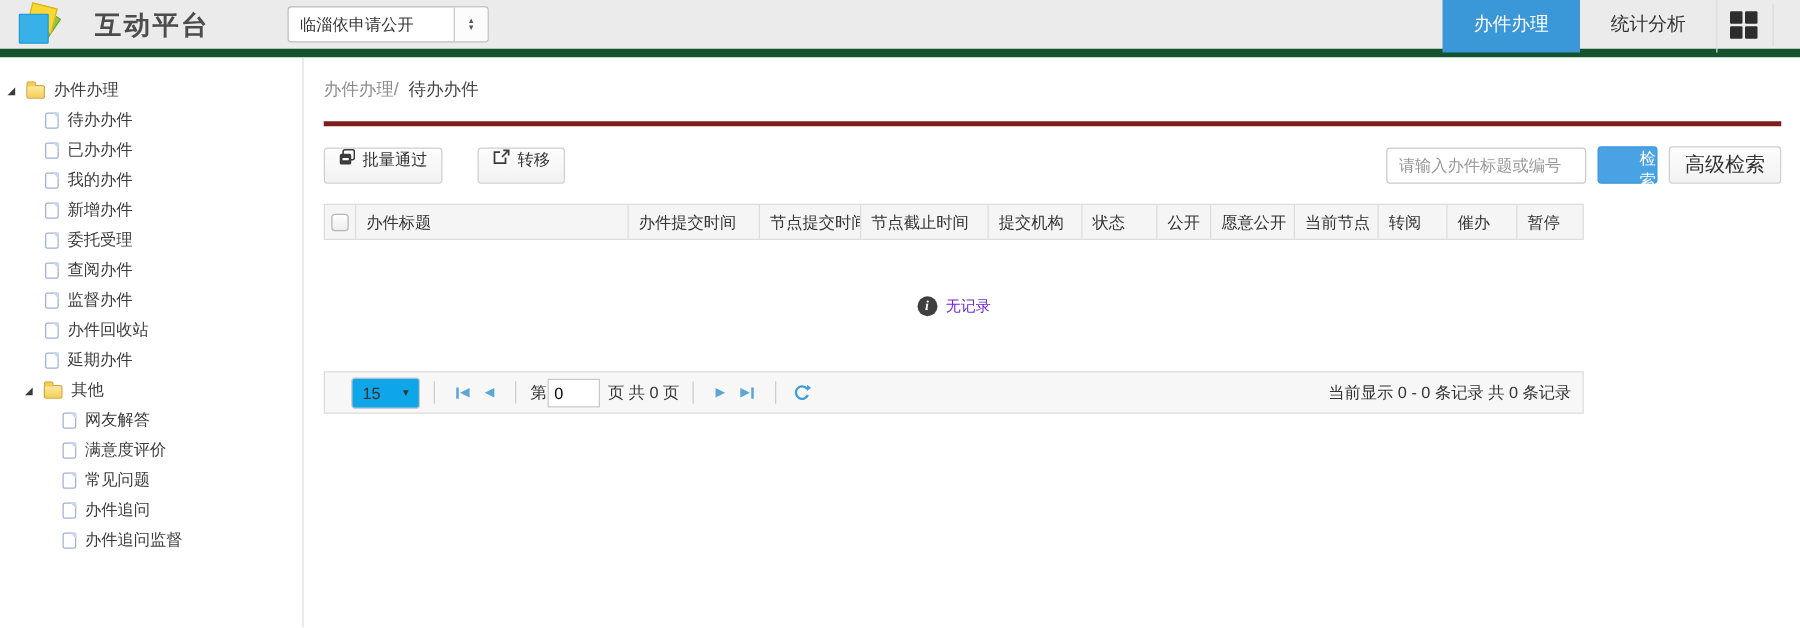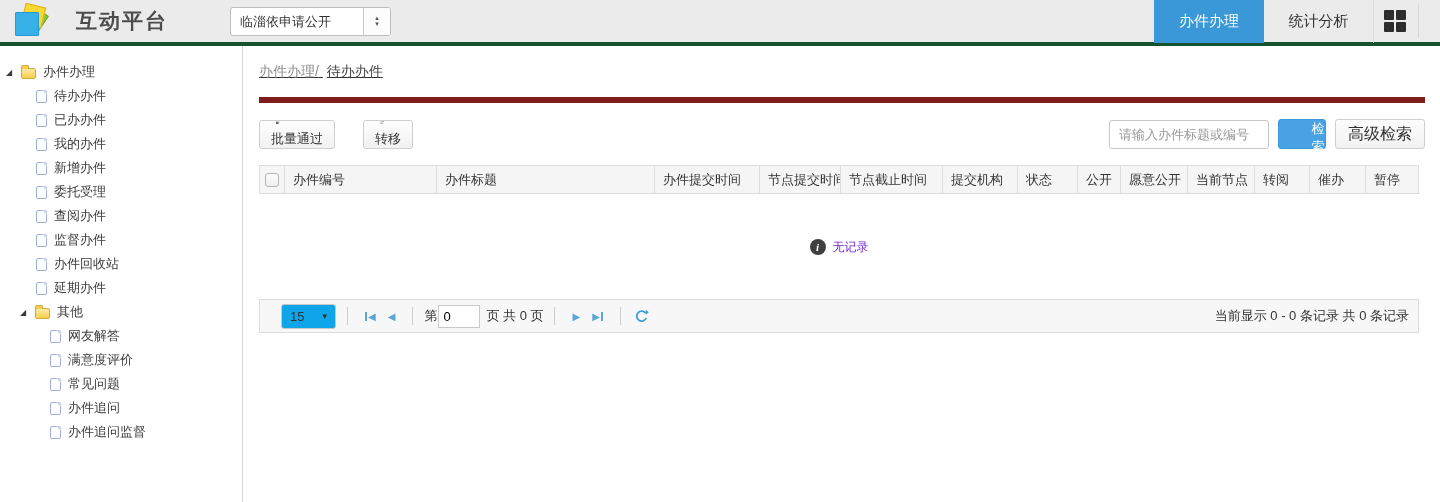--- a/index.html
+++ b/index.html
@@ -1,20 +1,20 @@
 <!DOCTYPE html>
 <html><head>
 <meta charset="utf-8">
 <style>
   * { margin:0; padding:0; box-sizing:border-box; }
   html,body { width:1440px; height:502px; overflow:hidden; background:#fff;
               font-family:"Liberation Sans","DejaVu Sans",sans-serif; color:#333; }
 
   
-  .header { height:46px; background:#ebebeb; border-bottom:4px solid #14532d;
+  .header { height:46px; background:#ebebeb; border-bottom:7px solid #14532d;
             display:flex; align-items:center; }
   .logo { position:relative; width:36px; height:36px; margin-left:13px; flex:none; }
   .logo i { position:absolute; display:block; }
   .lg-green  { width:20px; height:20px; background:#8ec641; border:1px solid #76a733; top:6px; left:12px; transform:rotate(34deg); }
   .lg-yellow { width:21px; height:21px; background:#f8d832; border:1px solid #d8b41e; top:2px; left:10px; transform:rotate(14deg); }
   .lg-blue   { width:24px; height:24px; background:#38b0e8; border:1px solid #219bd6; top:9px; left:2px; border-radius:1px; }
   .app-title { font-size:21px; font-weight:bold; color:#4c4c4c; letter-spacing:2px; margin-left:27px; }
   .site-select { display:flex; margin-left:62px; height:29px; background:#fff;
                  border:1px solid #bdbdbd; border-radius:3px; overflow:hidden; cursor:pointer; }
   .site-select .val { width:132px; padding:0 9px; font-size:13px; color:#333; line-height:27px; white-space:nowrap; }
@@ -48,28 +48,28 @@
   .folder-icon::before { content:""; position:absolute; top:-4px; left:-1px; width:6px; height:3px;
                  background:#f6cf4f; border:1px solid #d3a93f; border-bottom:none; border-radius:2px 2px 0 0; }
   .file-icon { position:relative; width:11px; height:13px; flex:none; background:#fff;
                border:1px solid #9fb0d8; border-radius:2px; margin-right:7px; }
   .file-icon::after { content:""; position:absolute; top:-1px; right:-1px; width:0; height:0;
                border-style:solid; border-width:0 5px 5px 0;
                border-color:#fff #c9d5f0 transparent transparent; }
 
   
   .content { flex:1; padding:17px 15px 0 16px; background:#fff; }
-  .breadcrumb { font-size:14px; padding-bottom:16px; border-bottom:6px solid #7f1d1d;text-decoration:underline; }
+  .breadcrumb { font-size:14px; padding-bottom:16px; border-bottom:4px solid #7f1d1d; }
   .breadcrumb .sec { color:#8c8c8c; }
   .breadcrumb .cur { color:#454545; margin-left:4px; }
 
   .toolbar-row { margin-top:16px; display:flex; align-items:center; }
   .tbtn { display:inline-flex; align-items:flex-start; gap:6px; height:29px; padding:0 11px;
           background:linear-gradient(#fdfdfd,#f2f2f2); border:1px solid #cfcfcf; border-radius:3px;
-          font-size:13px; color:#333; cursor:pointer;flex-direction:column; }
+          font-size:13px; color:#333; cursor:pointer; }
   .tbtn + .tbtn { margin-left:28px; }
   .tspacer { flex:1; }
   .search-input { width:160px; height:29px; border:1px solid #c9c9c9; border-radius:3px;
                   padding:0 9px; font-size:13px; color:#333; outline:none;
                   font-family:"Liberation Sans","DejaVu Sans",sans-serif; }
   .search-input::placeholder { color:#999; }
   .btn-search { height:30px; width:48px; margin-left:9px; background:#48a2e3; color:#fff;
                 border:1px solid #3d97da; border-radius:3px; font-size:13px; cursor:pointer;padding-left:32px; }
   .btn-adv { height:30px; padding:0 12px; margin-left:9px; background:linear-gradient(#fdfdfd,#f2f2f2);
              color:#333; border:1px solid #cfcfcf; border-radius:3px; font-size:16px; cursor:pointer; }
@@ -267,21 +267,20 @@
       <button class="btn-search">检索</button>
       <button class="btn-adv">高级检索</button>
     </div>
 
     <div class="grid">
       <div class="grid-header">
         <div class="gcell check-cell">
           <span class="checkbox"></span>
         </div>
 
-          <div class="gcell col" style="width: 152px;">办件编号</div>
 
           <div class="gcell col" style="width: 218px;">办件标题</div>
 
           <div class="gcell col" style="width: 105px;">办件提交时间</div>
 
           <div class="gcell col" style="width: 81px;">节点提交时间</div>
 
           <div class="gcell col" style="width: 102px;">节点截止时间</div>
 
           <div class="gcell col" style="width: 75px;">提交机构</div>

